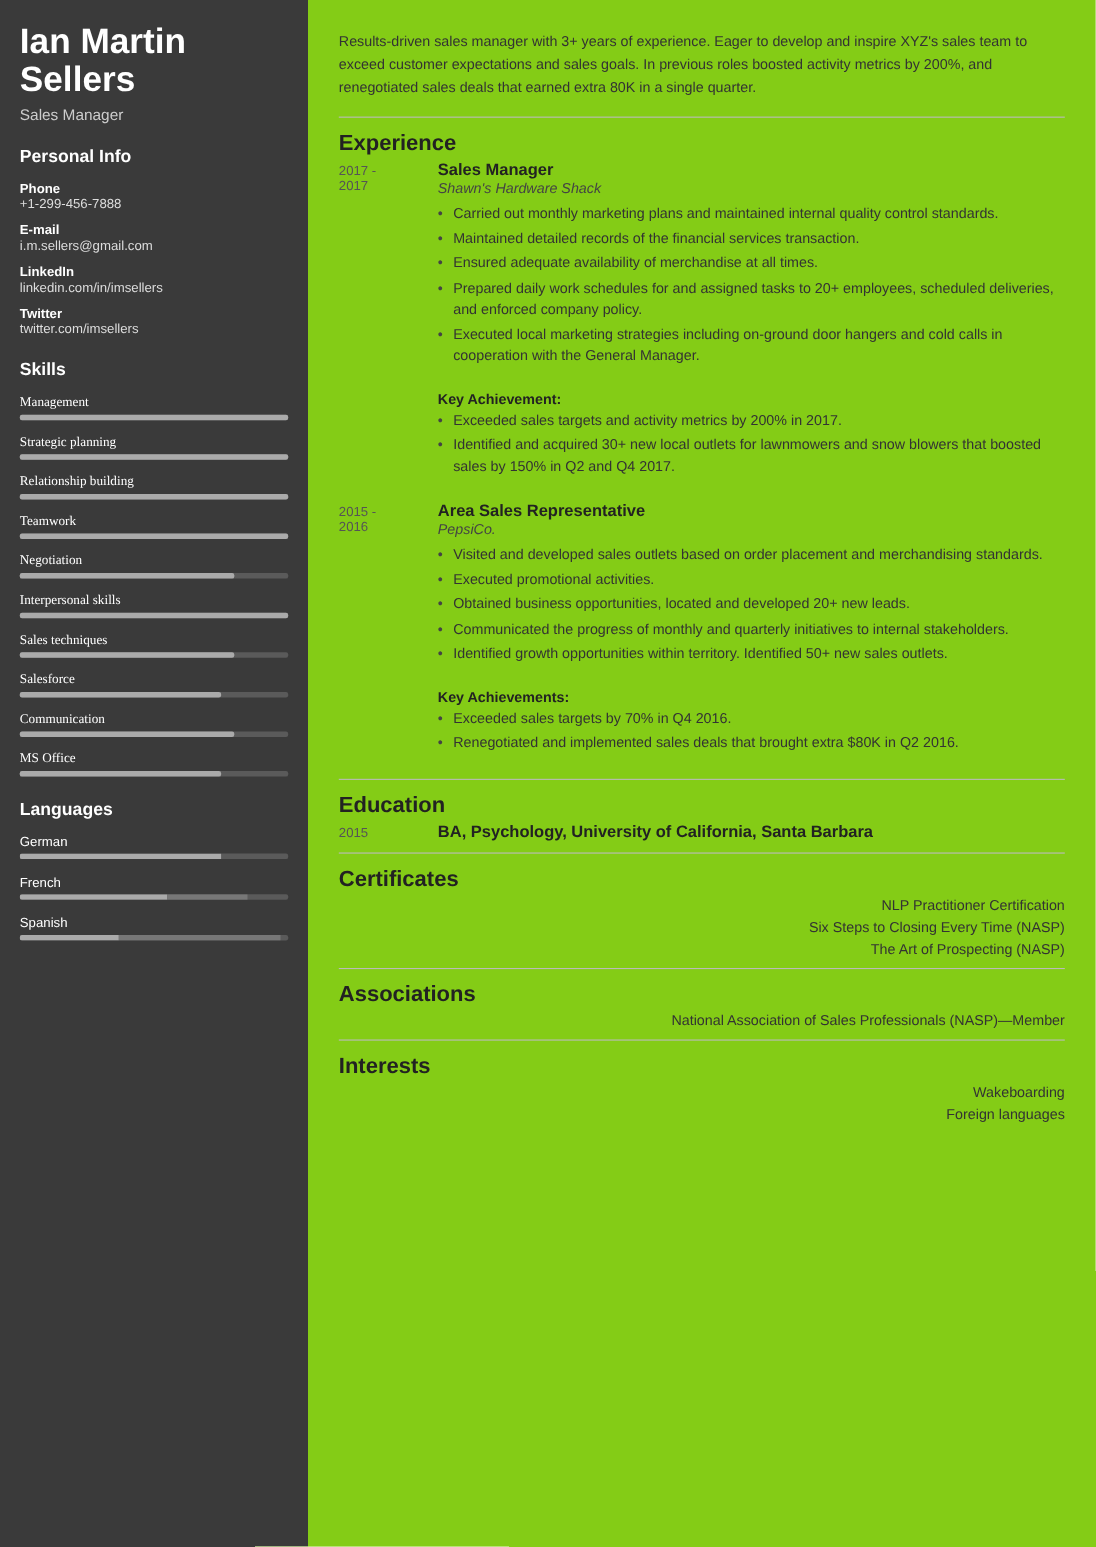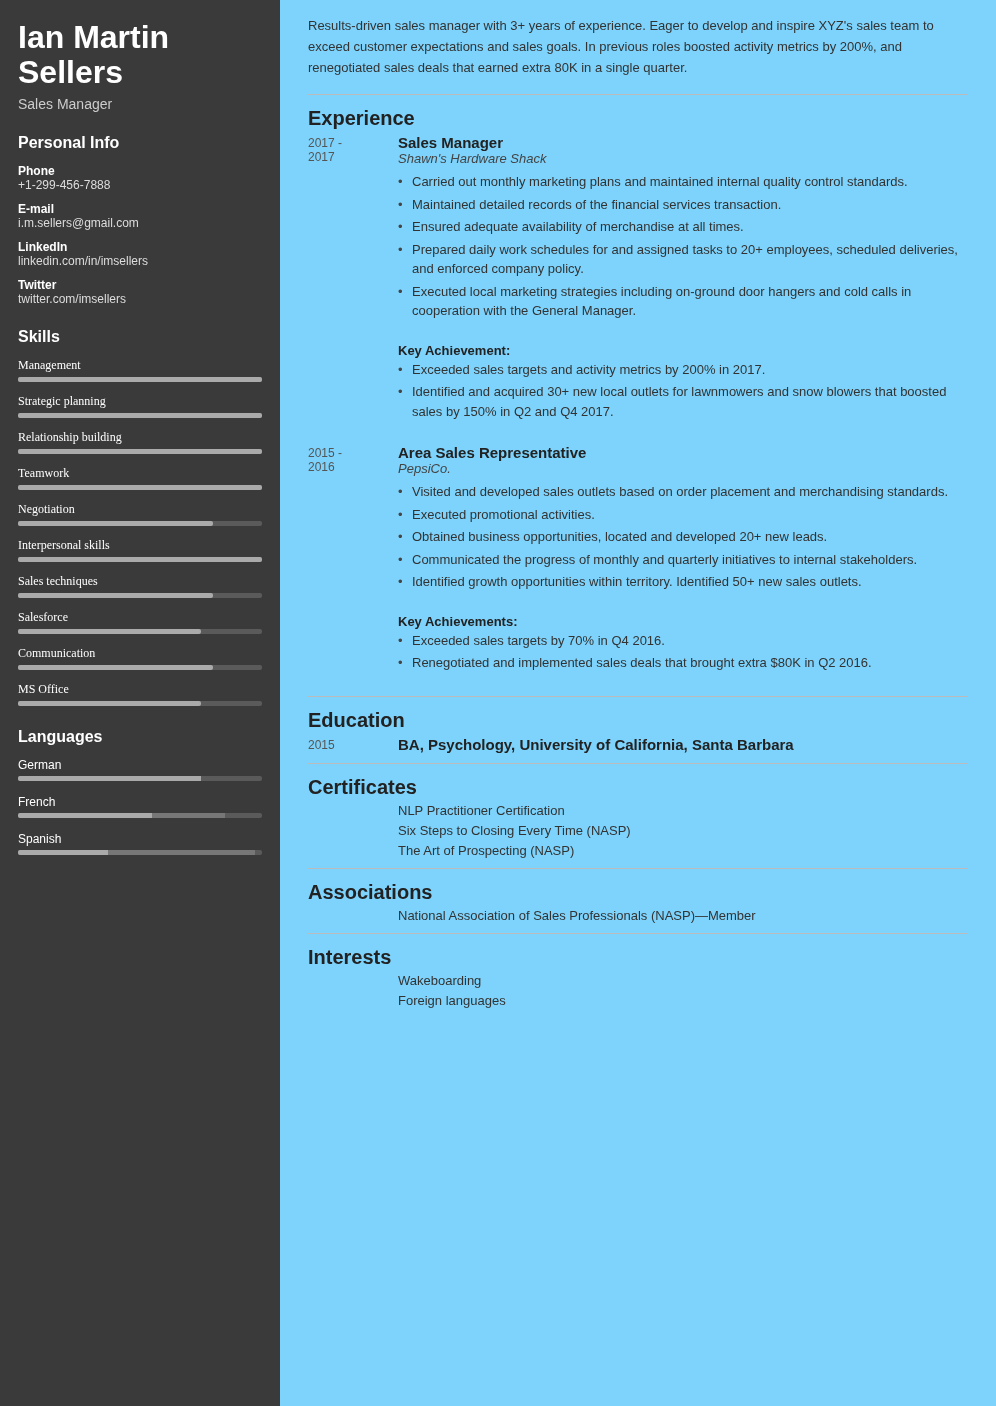--- a/index.html
+++ b/index.html
@@ -84,22 +84,22 @@
     .lang-name {
       font-size: 12px;
       margin-bottom: 4px;
       font-family: Arial, sans-serif;
       color: #fff;
     }
 
     
     .main-content {
       flex: 1;
-      padding: 16px 28px 30px 28px;
-      background: #7dd3fc;
+      padding: 28px 28px 30px 28px;
+      background: #84cc16;
     }
     .summary-text {
       font-size: 13px;
       line-height: 1.6;
       color: #333;
       margin-bottom: 16px;
       font-family: Arial, sans-serif;
     }
     .section-divider {
       border: none;
@@ -187,20 +187,21 @@
       font-weight: bold;
       font-family: Arial, sans-serif;
       color: #222;
     }
     .cert-item, .assoc-item, .interest-item {
       font-size: 13px;
       font-family: Arial, sans-serif;
       color: #333;
       margin-bottom: 5px;
       margin-left: 90px;
+      text-align: right;
     }
     .section-block {
       margin-bottom: 10px;
     }
   </style>
 </head>
 <body>
 
 <div class="resume-container">
 

